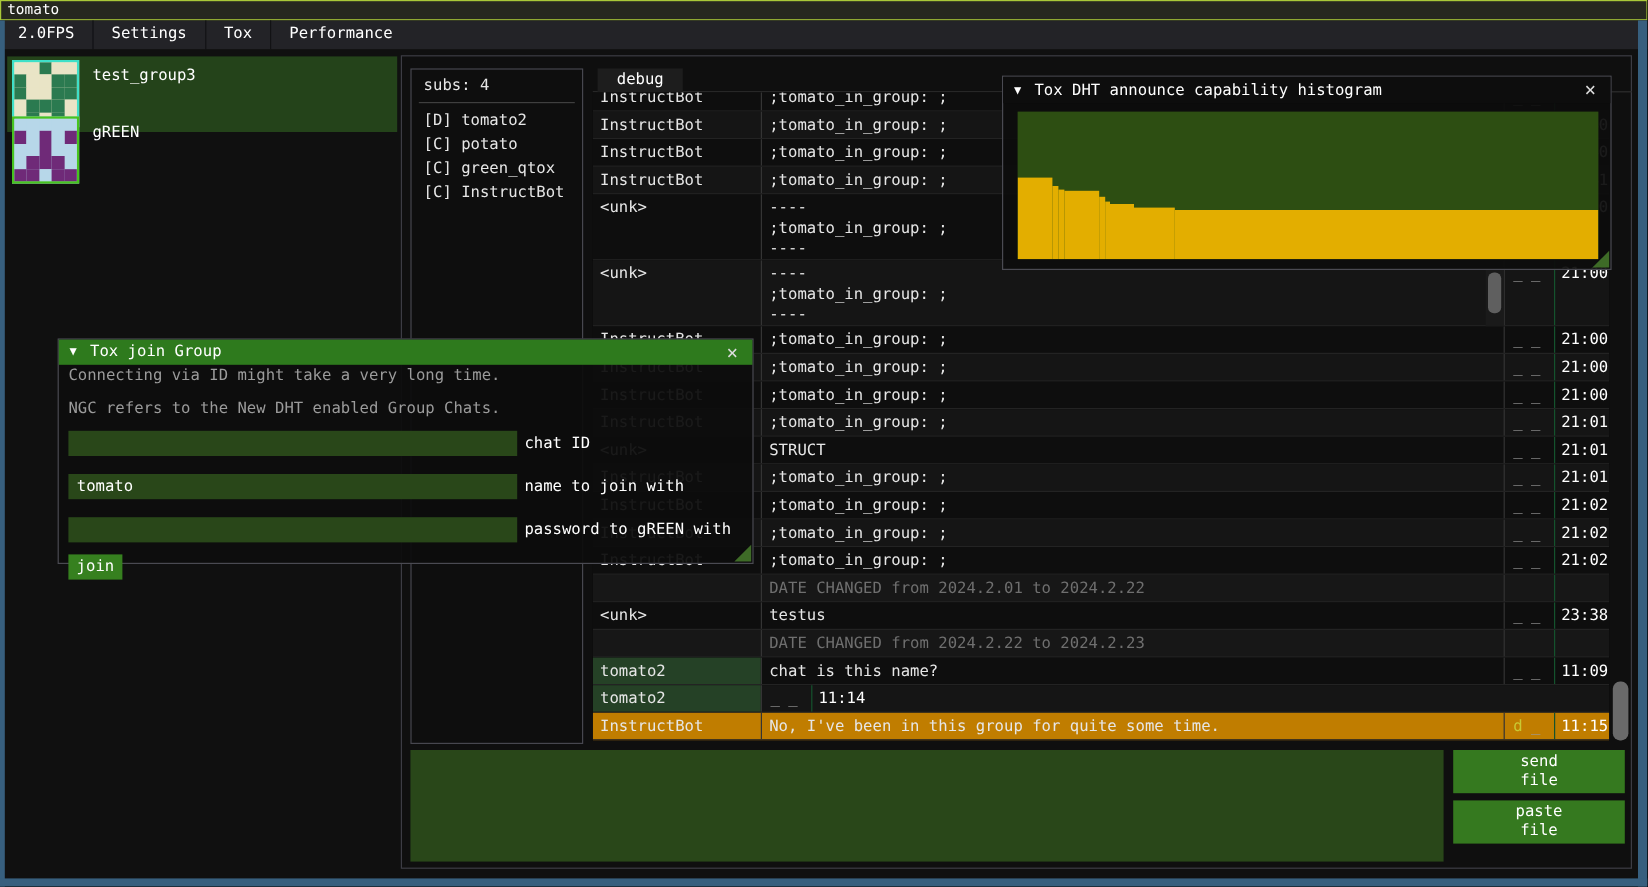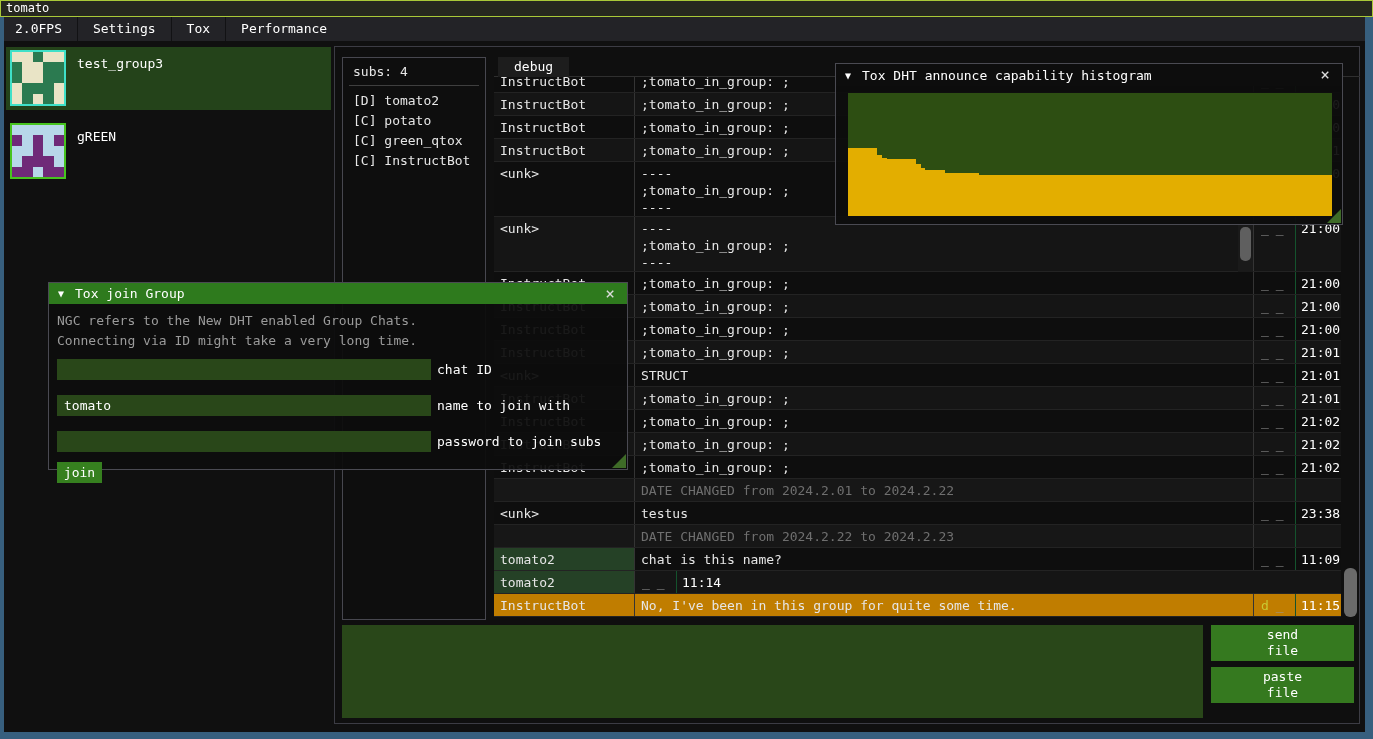--- a/index.html
+++ b/index.html
@@ -142,21 +142,21 @@
           <div class="apx" style="background: rgb(43, 122, 80);"></div>
           <div class="apx" style="background: rgb(233, 228, 198);"></div>
           <div class="apx" style="background: rgb(233, 228, 198);"></div>
           <div class="apx" style="background: rgb(43, 122, 80);"></div>
           <div class="apx" style="background: rgb(233, 228, 198);"></div>
           <div class="apx" style="background: rgb(43, 122, 80);"></div>
           <div class="apx" style="background: rgb(233, 228, 198);"></div>
         </div>
         <div class="group-name">test_group3</div>
       </div>
-      <div class="group-row" style="top: 120px;">
+      <div class="group-row" style="top: 94px;">
         <div class="avatar" style="border-color: rgb(71, 196, 31); background: rgb(183, 215, 233);">
           <div class="apx" style="background: rgb(183, 215, 233);"></div>
           <div class="apx" style="background: rgb(183, 215, 233);"></div>
           <div class="apx" style="background: rgb(183, 215, 233);"></div>
           <div class="apx" style="background: rgb(183, 215, 233);"></div>
           <div class="apx" style="background: rgb(183, 215, 233);"></div>
           <div class="apx" style="background: rgb(111, 42, 120);"></div>
           <div class="apx" style="background: rgb(183, 215, 233);"></div>
           <div class="apx" style="background: rgb(111, 42, 120);"></div>
           <div class="apx" style="background: rgb(183, 215, 233);"></div>
@@ -359,33 +359,33 @@
       </div>
     <div class="grip"></div>
   </div>
 
   <div class="fwin join">
     <div class="tbar">
       <span class="arrow">▼</span>
       <span class="ttl">Tox join Group</span>
       <span class="x">×</span>
     </div>
+    <div class="desc" style="padding-top:0">Connecting via ID might take a very long time.</div>
     <div class="desc">NGC refers to the New DHT enabled Group Chats.</div>
-    <div class="desc" style="padding-top:0">Connecting via ID might take a very long time.</div>
     <div class="jfields">
         <div class="jfield">
           <div class="jinput"></div>
           <div class="jlabel">chat ID</div>
         </div>
         <div class="jfield">
           <div class="jinput">tomato</div>
           <div class="jlabel">name to join with</div>
         </div>
         <div class="jfield">
           <div class="jinput"></div>
-          <div class="jlabel">password to join subs</div>
+          <div class="jlabel">password to gREEN with</div>
         </div>
       </div>
     <div class="jbtn">join</div>
     <div class="grip"></div>
   </div>
 
 </div>
 
 </body></html>

